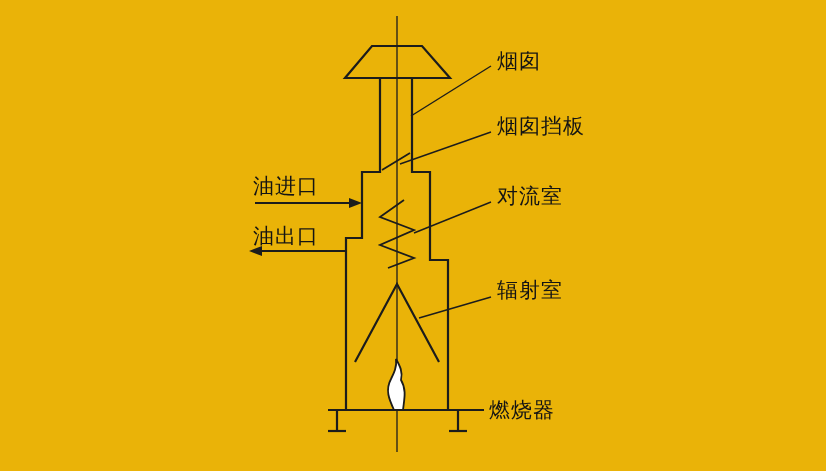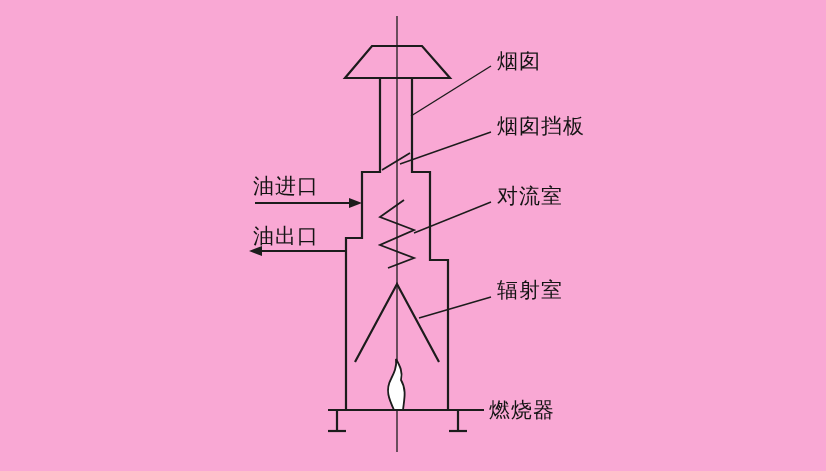--- a/index.html
+++ b/index.html
@@ -5,21 +5,21 @@
   html, body {
     margin: 0;
     padding: 0;
     background: #ffffff;
     font-family: "Liberation Sans", sans-serif;
   }
   .stage {
     position: relative;
     width: 826px;
     height: 471px;
-    background: #f9a8d4;
+    background: #eab308;
     overflow: hidden;
   }
   svg { display: block; }
   .stroke {
     stroke: #1c1c1c;
     fill: none;
     stroke-linecap: butt;
     stroke-linejoin: miter;
   }
   .thin   { stroke-width: 1.3; }

